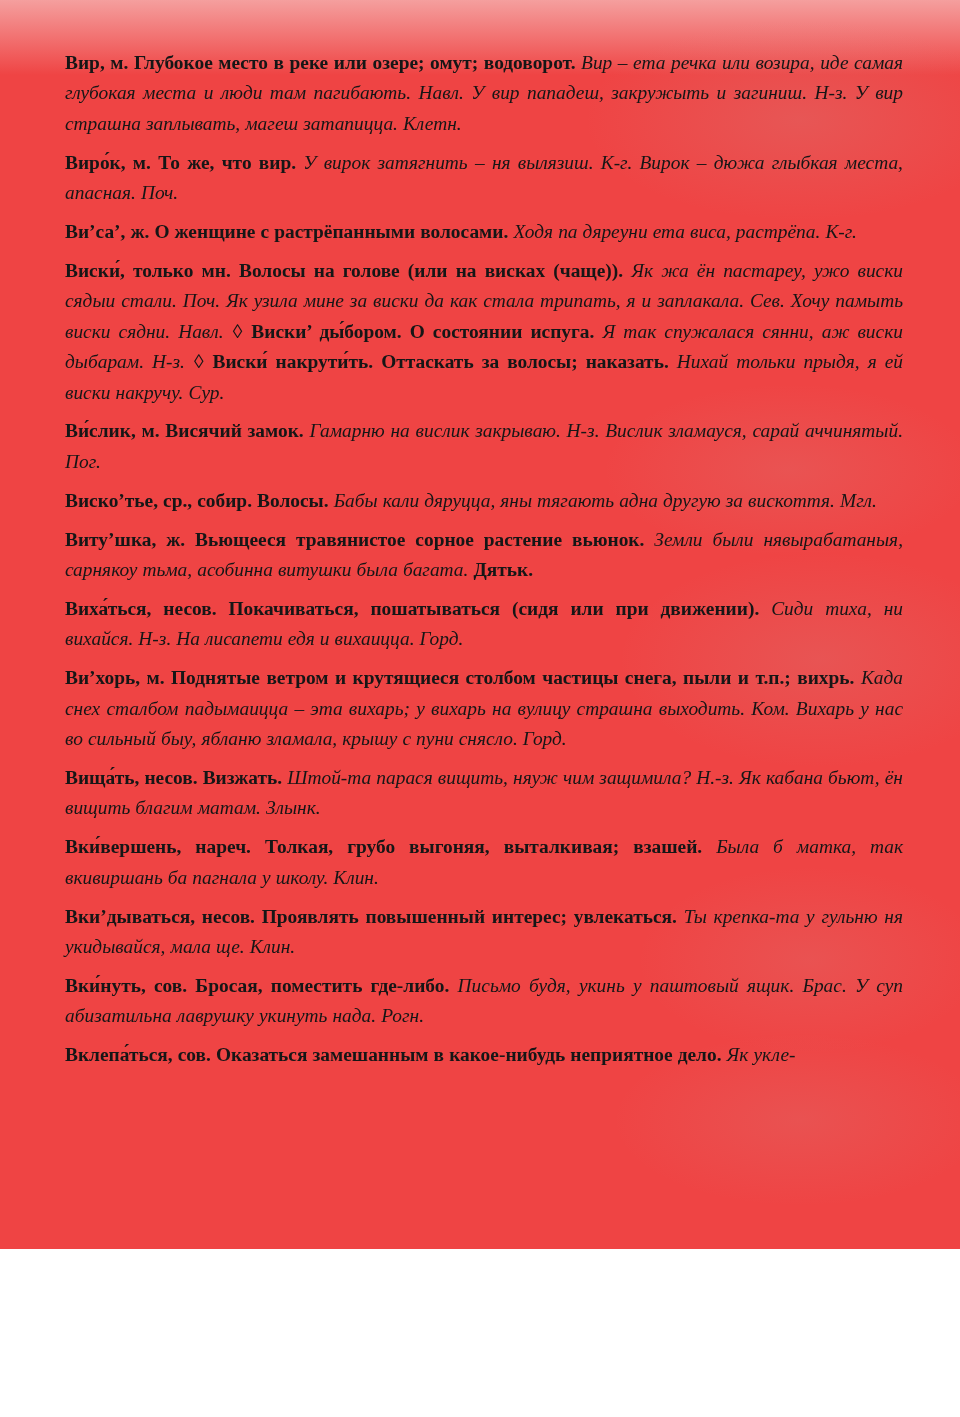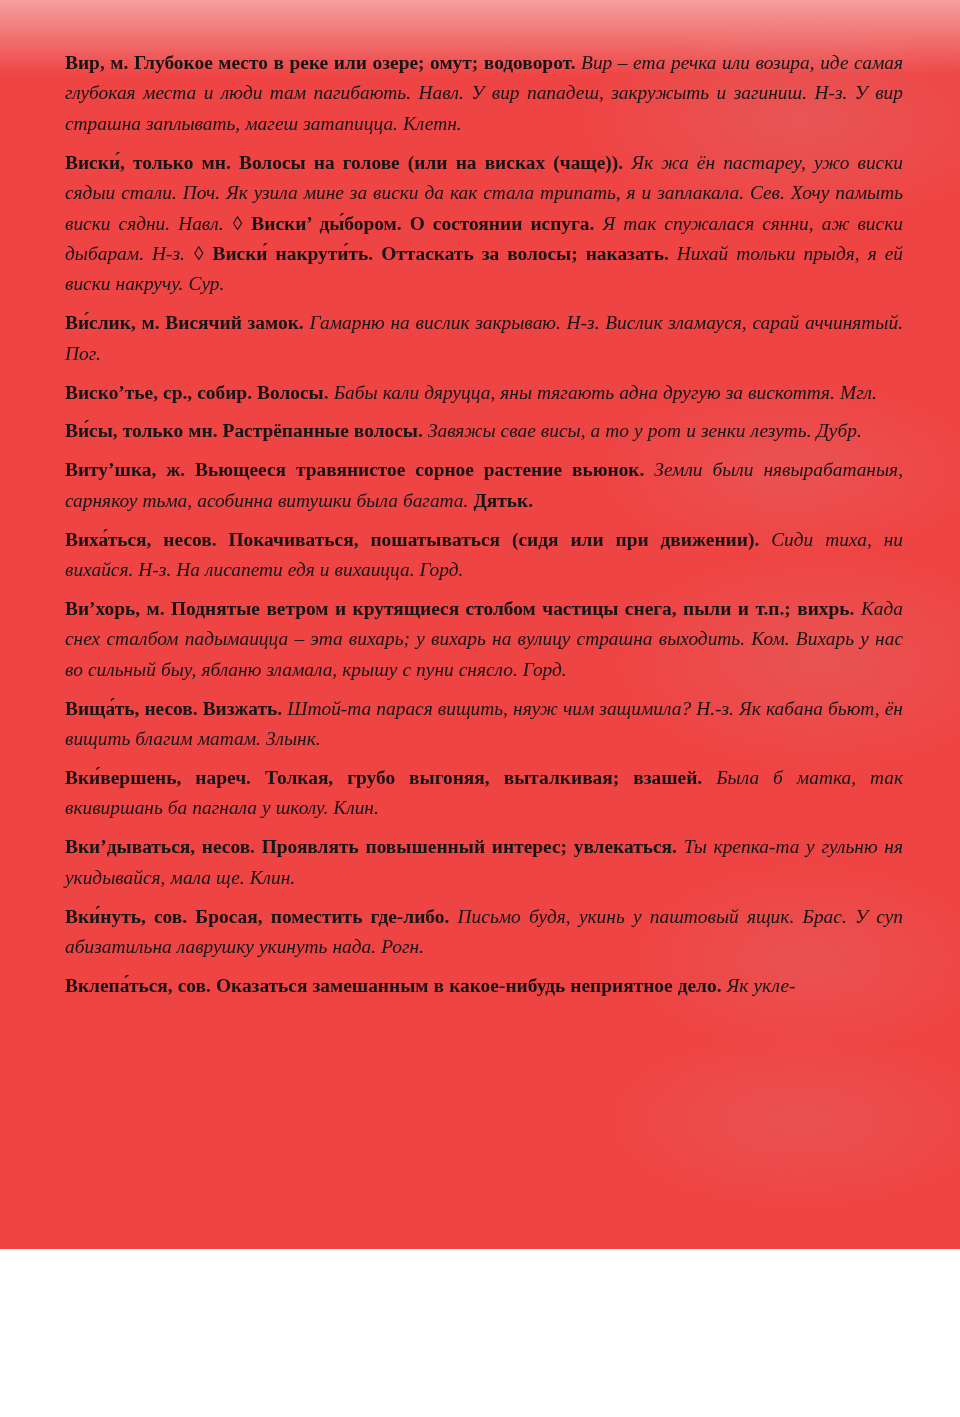--- a/index.html
+++ b/index.html
@@ -76,21 +76,31 @@
   <div class="scan-noise"></div>
 
   <div class="textblock">
 
     <p class="entry">
       <b>Вир, м.</b>
       <b>Глубокое место в реке или озере; омут; водоворот.</b>
       <i>Вир – ета речка или возира, иде самая глубокая места и люди там пагибають. Навл. У вир пападеш, закружыть и загиниш. Н-з. У вир страшна заплывать, магеш затапицца. Клетн.</i>
     </p>
 
+    <p class="entry">
+      <b>Виро́к, м.</b>
+      <b>То же, что вир.</b>
+      <i>У вирок затягнить – ня вылязиш. К-г. Вирок – дюжа глыбкая места, апасная. Поч.</i>
+    </p>
 
+    <p class="entry">
+      <b>Ви’са’, ж.</b>
+      <b>О женщине с растрёпанными волосами.</b>
+      <i>Ходя па дяреуни ета виса, растрёпа. К-г.</i>
+    </p>
 
 
     <p class="entry">
       <b>Виски́, только мн.</b>
       <b>Волосы на голове (или на висках (чаще)).</b>
       <i>Як жа ён пастареу, ужо виски сядыи стали. Поч. Як  узила мине за виски да как стала трипать, я и заплакала. Сев. Хочу памыть виски сядни. Навл.</i>
       <i class="lozenge">◊</i>
       <b>Виски’ ды́бором.</b>
       <b>О состоянии испуга.</b>
       <i>Я так спужалася сянни, аж виски дыбарам. Н-з.</i>
@@ -105,25 +115,20 @@
       <b>Висячий замок.</b>
       <i>Гамарню на вислик закрываю. Н-з. Вислик зламауся, сарай аччинятый. Пог.</i>
     </p>
 
     <p class="entry">
       <b>Виско’тье, ср., собир.</b>
       <b>Волосы.</b>
       <i>Бабы кали дяруцца, яны тягають адна другую за вискоття. Мгл.</i>
     </p>
 
-    <p class="entry">
-      <b>Ви́сы, только мн.</b>
-      <b>Растрёпанные волосы.</b>
-      <i>Завяжы свае висы, а то у рот и зенки лезуть. Дубр.</i>
-    </p>
 
     <p class="entry">
       <b>Виту’шка, ж.</b>
       <b>Вьющееся травянистое сорное растение вьюнок.</b>
       <i>Земли были нявырабатаныя, сарнякоу тьма, асобинна витушки была багата.</i>
       <b>Дятьк.</b>
     </p>
 
     <p class="entry">
       <b>Виха́ться, несов.</b>

